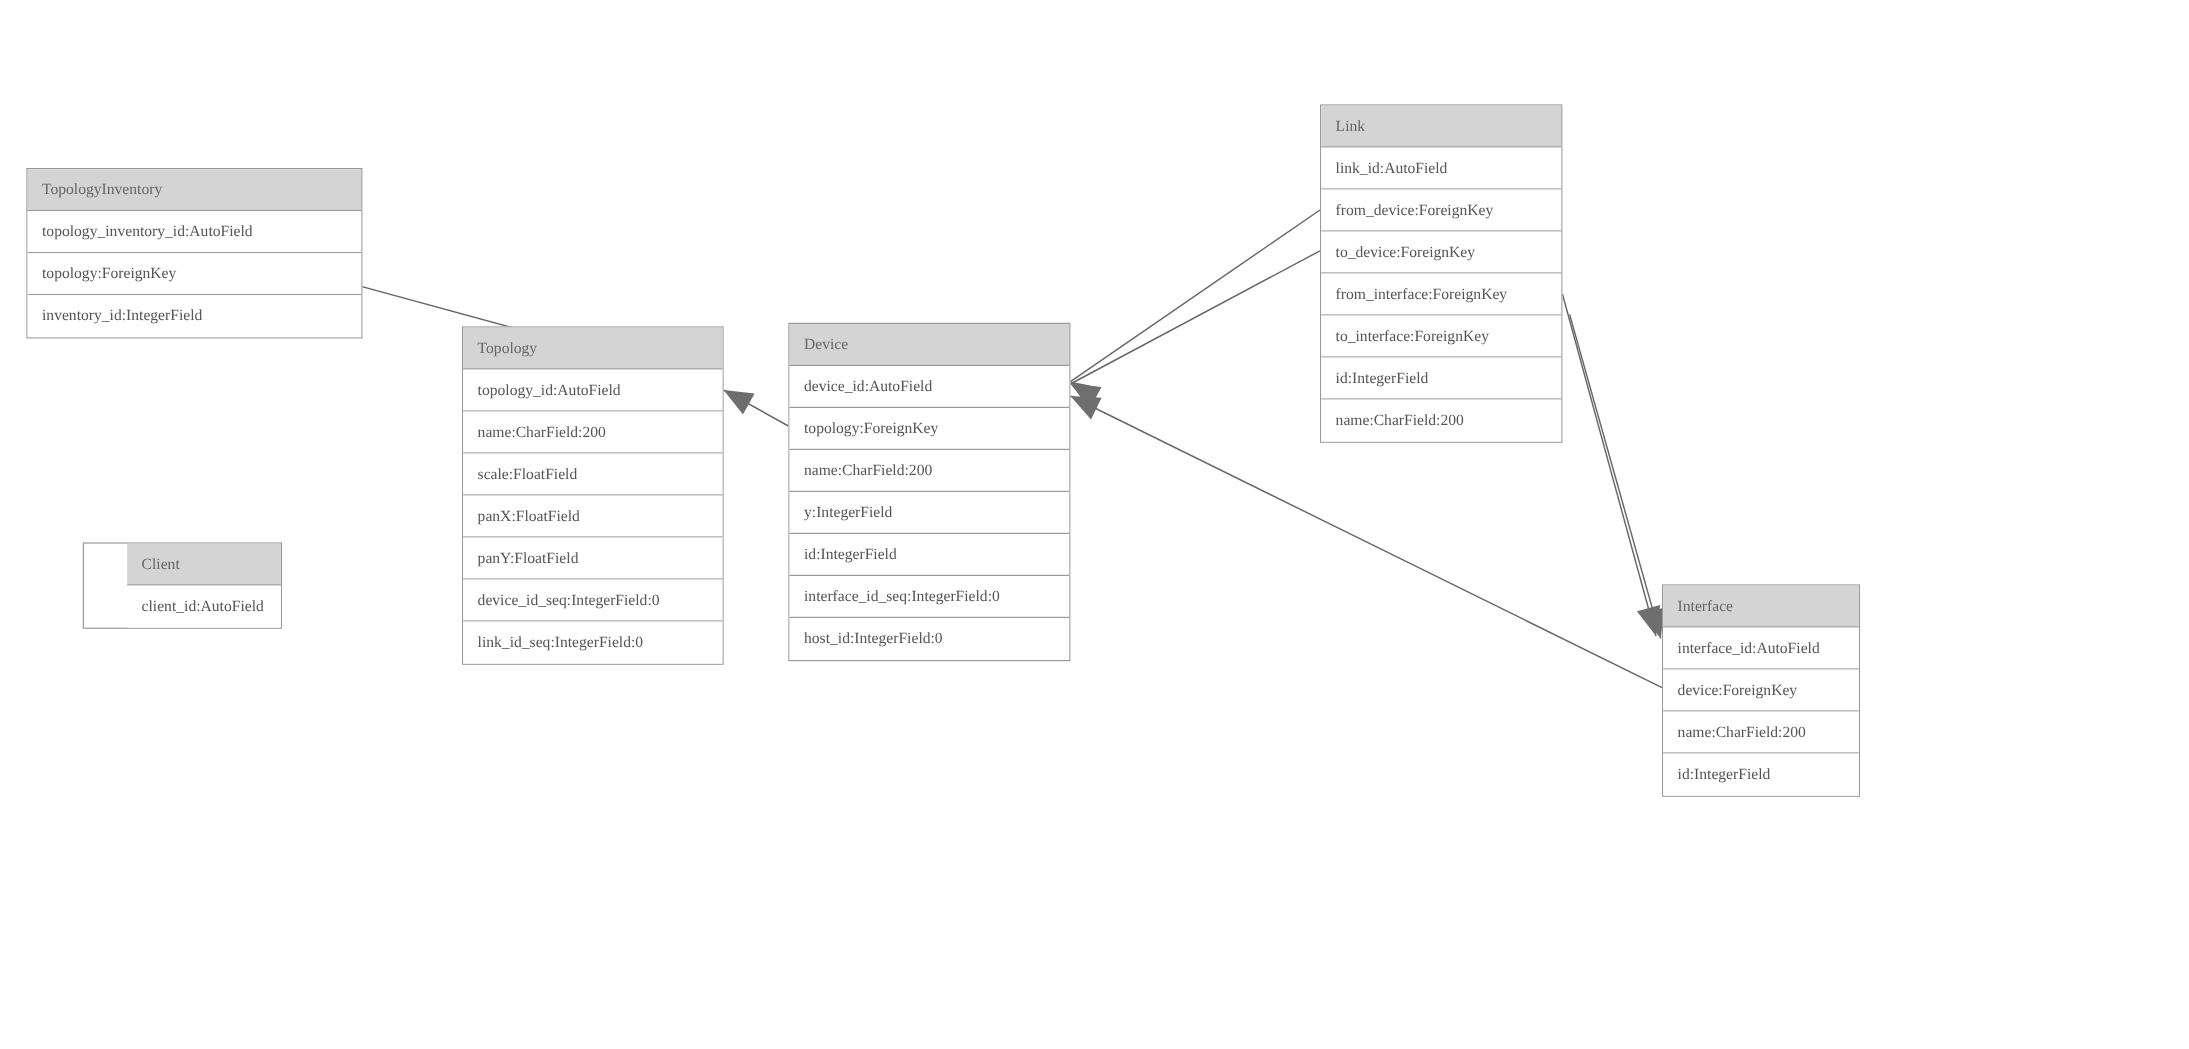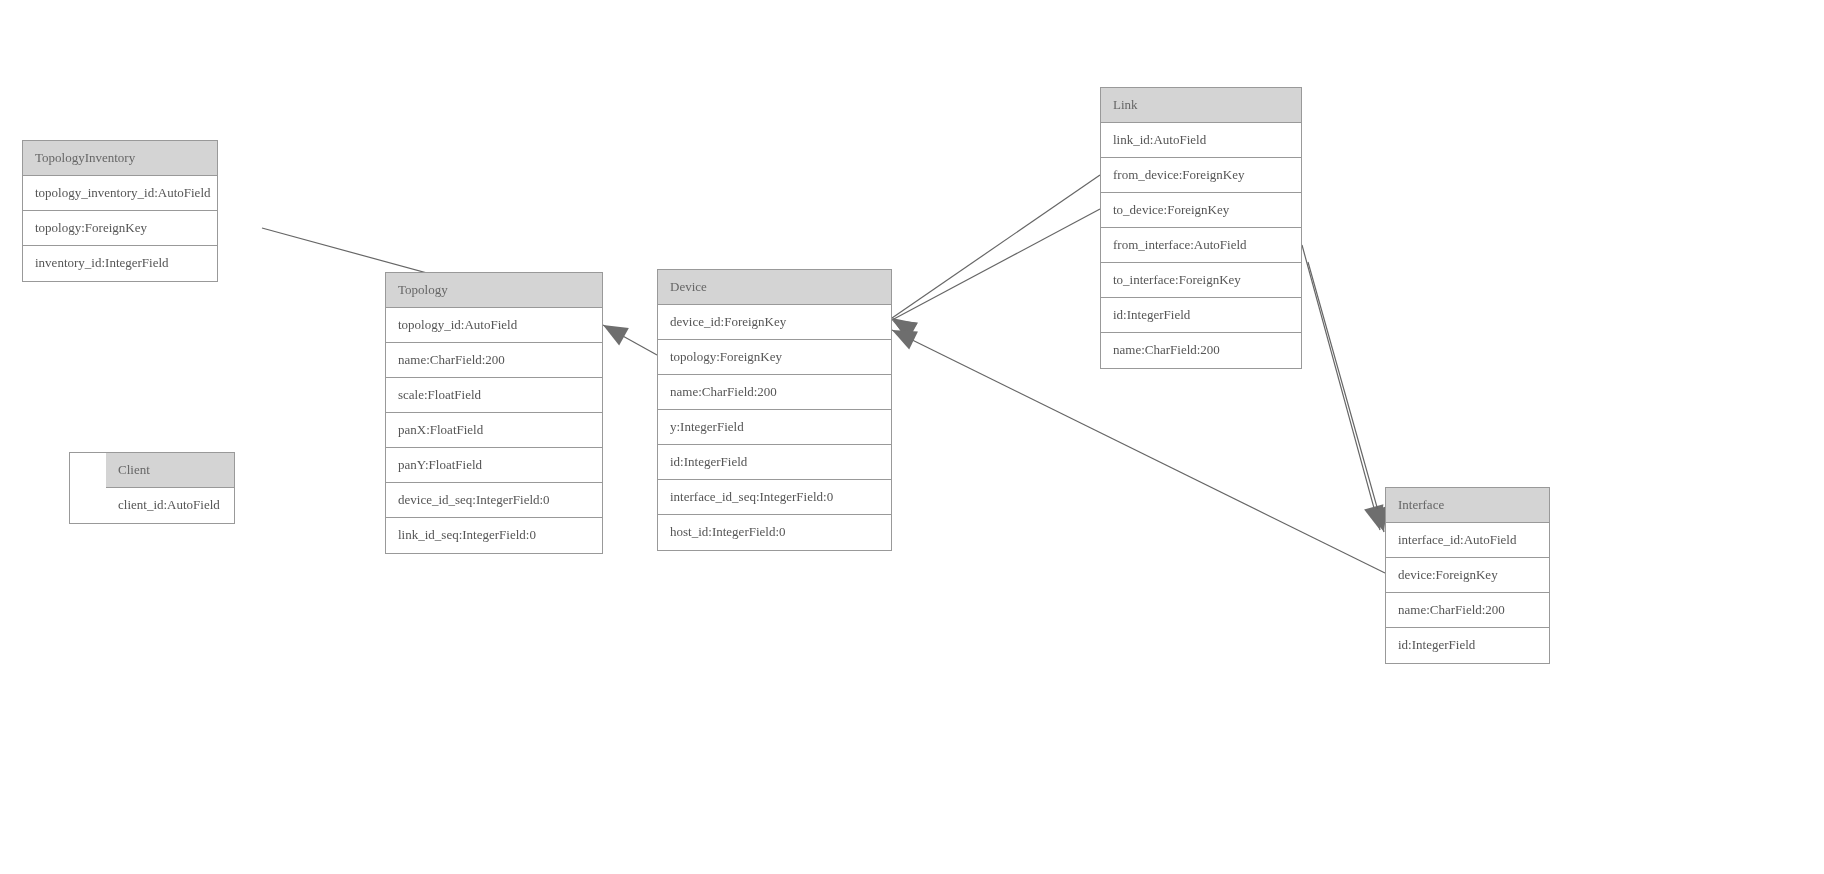--- a/index.html
+++ b/index.html
@@ -92,56 +92,56 @@
         <path d="M1302,245 L1380,530" stroke="#666666" stroke-width="1.2" fill="none"></path>
         <polygon points="0,0 -24,-10 -24,10" fill="#6e6e6e" transform="translate(1380,530) rotate(75)"></polygon>
       </g>
       <g>
         <path d="M1308,262 L1384,532" stroke="#666666" stroke-width="1.2" fill="none"></path>
         <polygon points="0,0 -24,-10 -24,10" fill="#6e6e6e" transform="translate(1384,532) rotate(74)"></polygon>
       </g>
     </svg>
 
   <div id="entity-layer">
-      <div class="entity" style="left: 22px; top: 140px; width: 196px;">
+      <div class="entity" style="left: 22px; top: 140px; width: 280px;">
         <div class="entity-header">TopologyInventory</div>
         <div class="entity-field">topology_inventory_id:AutoField</div>
         <div class="entity-field">topology:ForeignKey</div>
         <div class="entity-field">inventory_id:IntegerField</div>
       </div>
       <div class="entity" style="left: 385px; top: 272px; width: 218px;">
         <div class="entity-header">Topology</div>
         <div class="entity-field">topology_id:AutoField</div>
         <div class="entity-field">name:CharField:200</div>
         <div class="entity-field">scale:FloatField</div>
         <div class="entity-field">panX:FloatField</div>
         <div class="entity-field">panY:FloatField</div>
         <div class="entity-field">device_id_seq:IntegerField:0</div>
         <div class="entity-field">link_id_seq:IntegerField:0</div>
       </div>
       <div class="entity" style="left: 657px; top: 269px; width: 235px;">
         <div class="entity-header">Device</div>
-        <div class="entity-field">device_id:ForeignKey</div>
+        <div class="entity-field">device_id:AutoField</div>
         <div class="entity-field">topology:ForeignKey</div>
         <div class="entity-field">name:CharField:200</div>
         <div class="entity-field">y:IntegerField</div>
         <div class="entity-field">id:IntegerField</div>
         <div class="entity-field">interface_id_seq:IntegerField:0</div>
         <div class="entity-field">host_id:IntegerField:0</div>
       </div>
       <div class="entity" style="left: 69px; top: 452px; width: 166px; padding-left: 36px;">
         <div class="entity-header">Client</div>
         <div class="entity-field">client_id:AutoField</div>
       </div>
       <div class="entity" style="left: 1100px; top: 87px; width: 202px;">
         <div class="entity-header">Link</div>
         <div class="entity-field">link_id:AutoField</div>
         <div class="entity-field">from_device:ForeignKey</div>
         <div class="entity-field">to_device:ForeignKey</div>
-        <div class="entity-field">from_interface:AutoField</div>
+        <div class="entity-field">from_interface:ForeignKey</div>
         <div class="entity-field">to_interface:ForeignKey</div>
         <div class="entity-field">id:IntegerField</div>
         <div class="entity-field">name:CharField:200</div>
       </div>
       <div class="entity" style="left: 1385px; top: 487px; width: 165px;">
         <div class="entity-header">Interface</div>
         <div class="entity-field">interface_id:AutoField</div>
         <div class="entity-field">device:ForeignKey</div>
         <div class="entity-field">name:CharField:200</div>
         <div class="entity-field">id:IntegerField</div>

